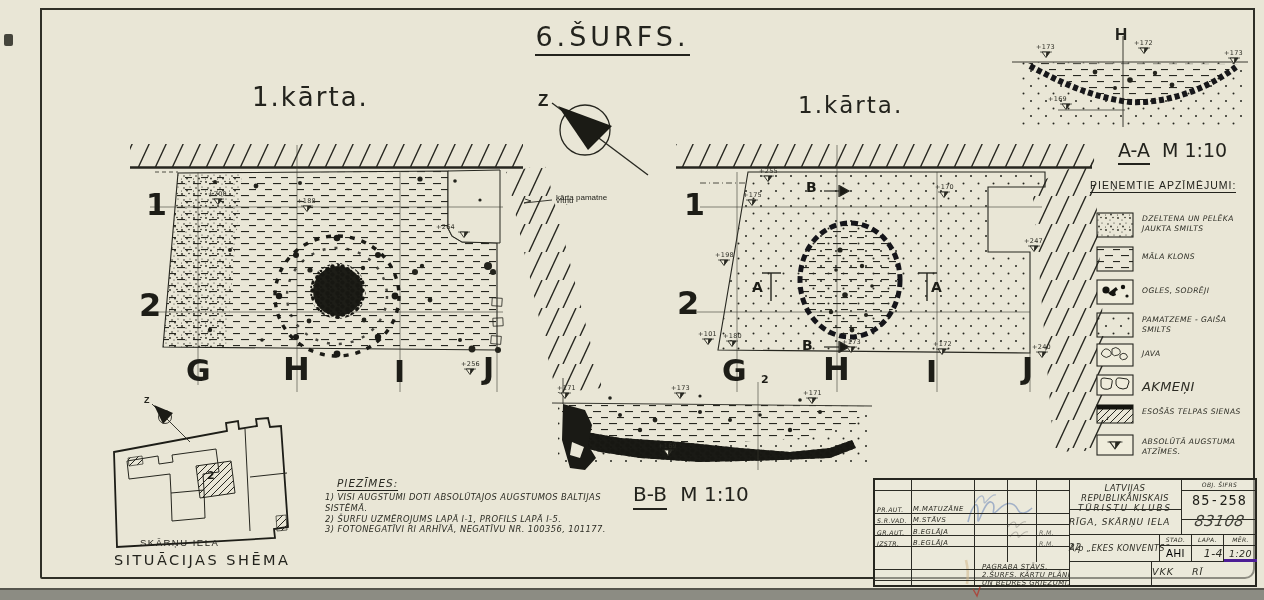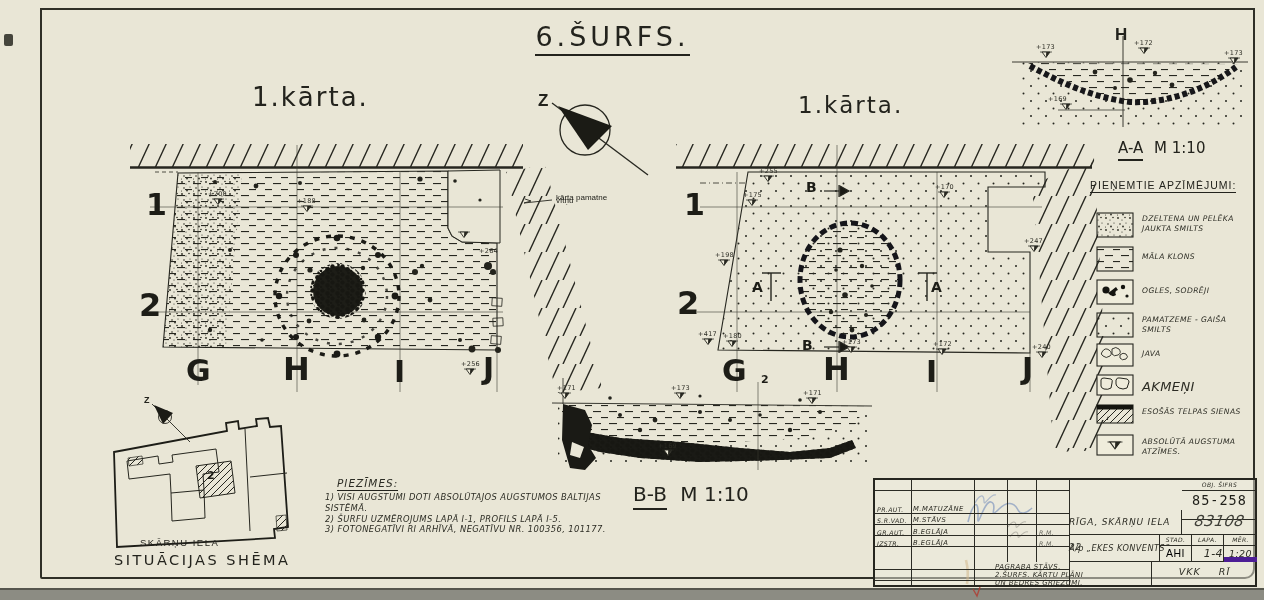--- a/index.html
+++ b/index.html
@@ -324,38 +324,38 @@
 <div class="t big" style="left:761px;top:374px;font-size:11px;">2</div>
 
 <div class="t big" style="left:806px;top:180px;font-size:14px;">B</div>
 <div class="t big" style="left:802px;top:338px;font-size:14px;">B</div>
 <div class="t big" style="left:752px;top:280px;font-size:14px;">A</div>
 <div class="t big" style="left:931px;top:280px;font-size:14px;">A</div>
 
 <div class="t" style="left:556px;top:197px;font-size:8px;">vītņu</div>
 <div class="t" style="left:556px;top:194px;font-size:8px;">kārta pamatne</div>
 
-<div class="t" style="left:1118px;top:140px;font-size:15px;font-family:'DejaVu Sans',sans-serif;">
+<div class="t" style="left:1118px;top:140px;font-size:19px;font-family:'DejaVu Sans',sans-serif;">
   <span class="u">A-A</span>
   <span style="margin-left:6px;">M 1:10</span>
 </div>
 <div class="t" style="left:1115px;top:26px;font-size:17px;font-weight:bold;">H</div>
 <div class="t" style="left:633px;top:483px;font-size:20px;font-family:'DejaVu Sans',sans-serif;">
   <span class="u">B-B</span>
   <span style="margin-left:7px;">M 1:10</span>
 </div>
 
 <div class="t elev" style="left:208px;top:191px;">+200</div>
 <div class="t elev" style="left:297px;top:198px;">+188</div>
-<div class="t elev" style="left:479px;top:224px;margin-top:24px;">+264</div>
+<div class="t elev" style="left:436px;top:224px;">+264</div>
 <div class="t elev" style="left:461px;top:361px;">+256</div>
 <div class="t elev" style="left:759px;top:168px;">+255</div>
 <div class="t elev" style="left:743px;top:192px;">+175</div>
 <div class="t elev" style="left:715px;top:252px;">+198</div>
-<div class="t elev" style="left:698px;top:331px;">+417</div>
+<div class="t elev" style="left:698px;top:331px;">+101</div>
 <div class="t elev" style="left:723px;top:333px;">+180</div>
 <div class="t elev" style="left:842px;top:339px;">+173</div>
 <div class="t elev" style="left:933px;top:341px;">+172</div>
 <div class="t elev" style="left:1024px;top:238px;">+247</div>
 <div class="t elev" style="left:1032px;top:344px;">+240</div>
 <div class="t elev" style="left:935px;top:184px;">+170</div>
 <div class="t elev" style="left:1036px;top:44px;">+173</div>
 <div class="t elev" style="left:1134px;top:40px;">+172</div>
 <div class="t elev" style="left:1224px;top:50px;">+173</div>
 <div class="t elev" style="left:1048px;top:96px;">+169</div>
@@ -400,20 +400,24 @@
   <div class="rname hand" style="left:38px;top:24px;">M.MATUZĀNE</div>
   <div class="role hand" style="left:2px;top:35.4px;">S.R.VAD.</div>
   <div class="rname hand" style="left:38px;top:35.4px;">M.STĀVS</div>
   <div class="role hand" style="left:2px;top:46.8px;">GR.AUT.</div>
   <div class="rname hand" style="left:38px;top:46.8px;">B.EGLĀJA</div>
   <div class="role hand" style="left:2px;top:58.2px;">IZSTR.</div>
   <div class="rname hand" style="left:38px;top:58.2px;">B.EGLĀJA</div>
   <div class="role hand" style="left:164px;top:46.8px;color:#6a6a60;">R.M.</div>
   <div class="role hand" style="left:164px;top:58.2px;color:#6a6a60;">R.M.</div>
 
+  <div class="cell" style="left:194px;top:0;width:113px;height:30px;border-right:1px solid #2b2b24;border-bottom:1px solid #2b2b24;text-align:center;padding-top:3px;">
+    <div class="hand" style="font-size:8.6px;">LATVIJAS REPUBLIKĀNISKAIS</div>
+    <div class="hand" style="font-size:8.6px;letter-spacing:2px;">TŪRISTU KLUBS</div>
+  </div>
   <div class="cell" style="left:307px;top:0;width:75px;height:40px;border-bottom:1px solid #2b2b24;">
     <div class="hdr hand">OBJ. ŠIFRS</div>
     <div style="font-size:13.5px;text-align:center;line-height:19px;letter-spacing:1px;font-family:'DejaVu Sans Mono',monospace;color:#1f1f19;">85-258</div>
   </div>
   <div class="cell" style="left:194px;top:30px;width:113px;height:25px;border-right:1px solid #2b2b24;border-bottom:1px solid #2b2b24;">
     <div class="hand" style="font-size:9px;line-height:25px;letter-spacing:.8px;">RĪGA, SKĀRŅU IELA 22</div>
   </div>
   <div class="cell" style="left:307px;top:30px;width:75px;height:25px;border-bottom:1px solid #2b2b24;">
     <div class="hand" style="font-size:15px;text-align:center;line-height:23px;transform:skewX(-10deg);color:#3f3f38;">83108</div>
   </div>
@@ -421,25 +425,25 @@
     <div class="hand" style="font-size:8.2px;line-height:27px;text-align:center;white-space:nowrap;">A/p „EKES KONVENTS”</div>
   </div>
   <div class="cell" style="left:285px;top:55px;width:32px;height:27px;border-right:1px solid #2b2b24;border-bottom:1px solid #2b2b24;">
     <div class="hdr hand">STAD.</div>
     <div style="font-size:10.5px;text-align:center;line-height:15px;letter-spacing:.5px;">AHI</div>
   </div>
   <div class="cell" style="left:317px;top:55px;width:32px;height:27px;border-right:1px solid #2b2b24;border-bottom:1px solid #2b2b24;">
     <div class="hdr hand">LAPA.</div>
     <div class="hand" style="font-size:11px;text-align:right;line-height:15px;">1-4</div>
   </div>
-  <div class="cell" style="left:349px;top:55px;width:33px;height:27px;border-bottom:5px solid #4c1d95;">
+  <div class="cell" style="left:349px;top:55px;width:33px;height:27px;border-bottom:3px solid #4c1d95;">
     <div class="hdr hand">MĒR.</div>
     <div class="hand" style="font-size:9.5px;text-align:center;line-height:15px;">1:20</div>
   </div>
-  <div class="cell" style="left:99px;top:82px;width:178px;height:23px;border-right:1px solid #2b2b24;padding:1px 0 0 21px;">
+  <div class="cell" style="left:99px;top:82px;width:178px;height:23px;border-right:1px solid #2b2b24;padding:1px 0 0 8px;">
     <div class="hand" style="font-size:7px;">PAGRABA STĀVS.</div>
     <div class="hand" style="font-size:7px;">2.ŠURFS. KĀRTU PLĀNI</div>
     <div class="hand" style="font-size:7px;">UN BEDRES GRIEZUMI.</div>
   </div>
   <div class="cell" style="left:277px;top:82px;width:105px;height:23px;">
-    <div class="hand" style="font-size:9.5px;text-align:center;line-height:20px;word-spacing:14px;letter-spacing:1px;">VKK RĪ</div>
+    <div class="hand" style="font-size:9.5px;line-height:20px;word-spacing:14px;letter-spacing:1px;">VKK RĪ</div>
   </div>
 </div>
 
 </body></html>

